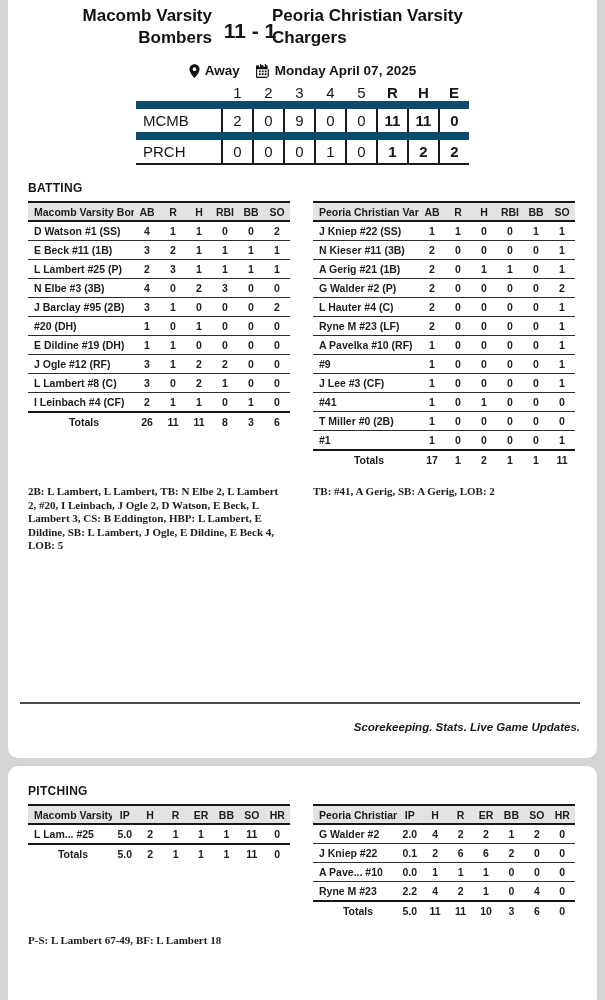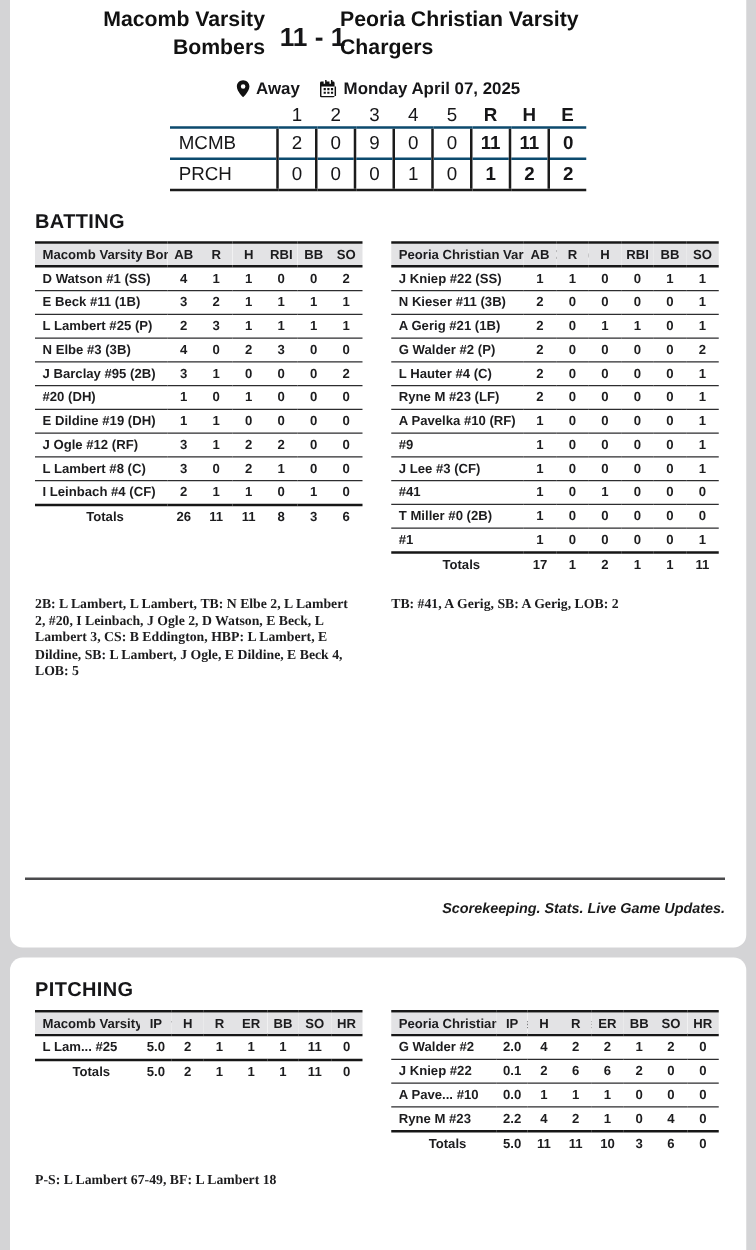--- a/index.html
+++ b/index.html
@@ -29,26 +29,26 @@
   .meta svg { display:block; }
 
   
   .lswrap { margin-top:6px; display:flex; justify-content:center; }
   table.linescore { border-collapse:collapse; font-size:15px; }
   .linescore th { font-weight:400; height:16px; padding:0 2px; text-align:center; }
   .linescore th.rhe { font-weight:700; }
   .linescore td { width:29px; height:23px; text-align:center; padding:0; }
   .linescore td.teamcell { width:78px; text-align:left; padding-left:7px; }
   .linescore td.rhe { font-weight:700; }
-  .linescore tbody td { border-top:2px solid #0c4a6e;margin-left:46px; }
+  .linescore tbody td { border-top:8px solid #0c4a6e;margin-left:46px; }
   .linescore tbody tr:last-child td { border-bottom:2px solid #1b1b1b; }
   .linescore tbody td + td { border-left:2px solid #1b1b1b; }
 
   
-  .section-label { margin:16px 0 6px 20px; font-size:16px; font-weight:700; letter-spacing:0.3px; }
+  .section-label { margin:16px 0 6px 20px; font-size:12px; font-weight:700; letter-spacing:0.3px; }
   .cols { display:grid; grid-template-columns:262px 262px; column-gap:23px; margin-left:20px; align-items:start; }
   .notes { margin-top:16px; font-size:11px; line-height:13.5px; font-weight:600; color:#1c1c1e; padding-right:2px;font-family:Liberation Serif, serif; }
   .notes b { font-weight:700; }
   .pitchnotes { margin-top:14px; }
 
   
   table.box { border-collapse:collapse; width:262px; table-layout:fixed; font-size:10.5px; }
   .box th, .box td { padding:0; text-align:center; font-weight:600; color:#1c1c1e; white-space:nowrap; }
   .box thead th { background:#e3e3e5; border-top:2px solid #171717; border-bottom:2px solid #171717;
                   height:17px; font-weight:700; position:relative; overflow:visible; }

